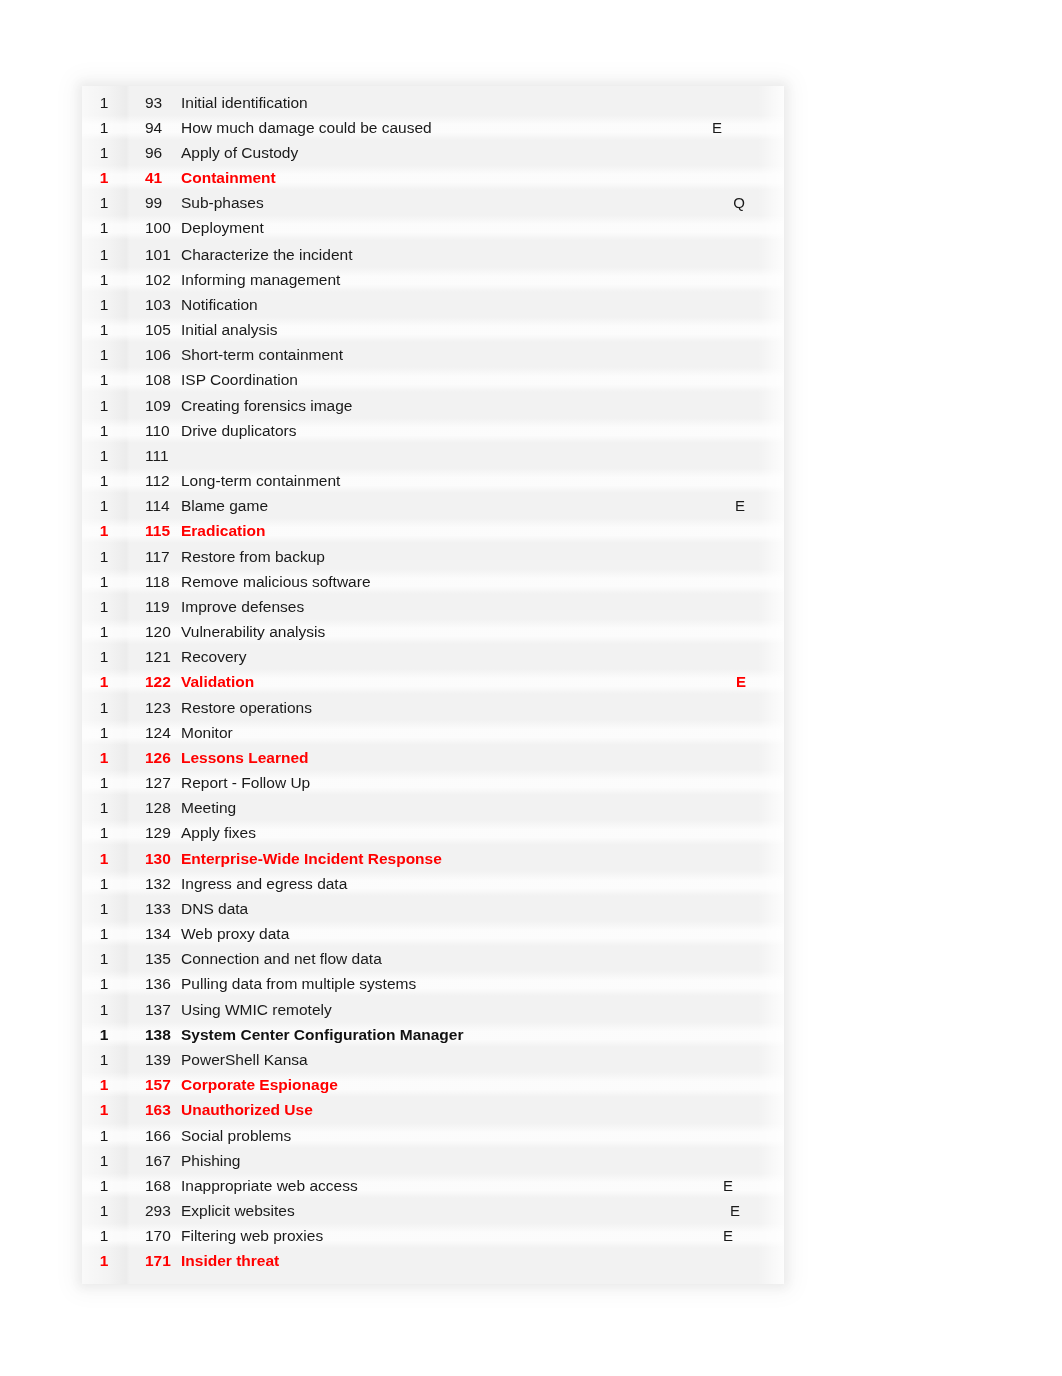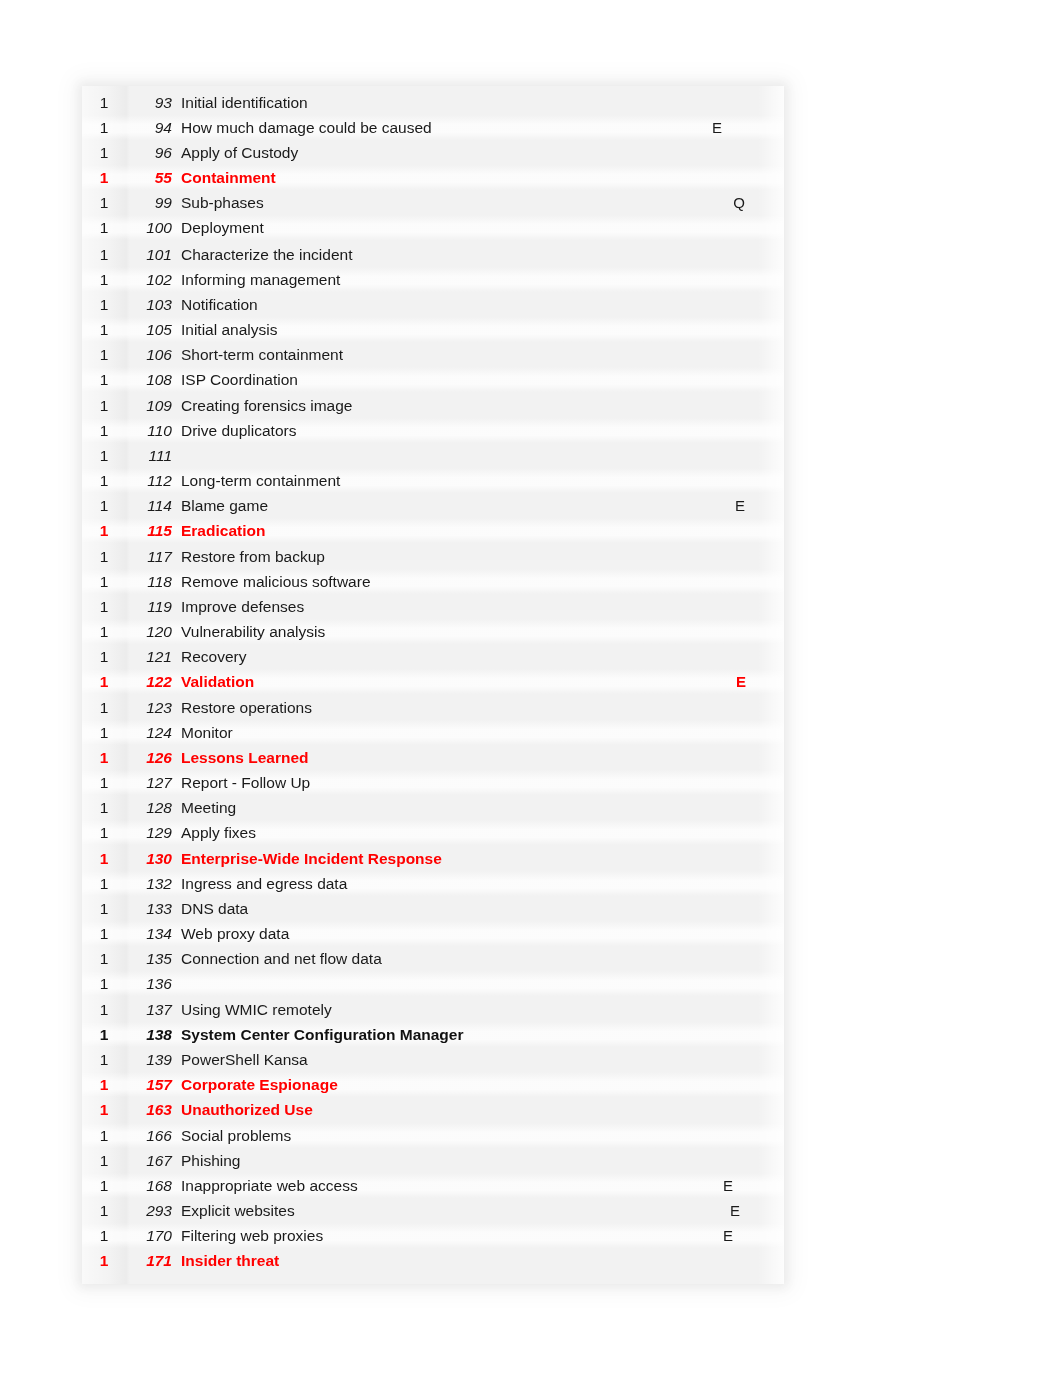--- a/index.html
+++ b/index.html
@@ -83,24 +83,23 @@
     color: #1a1a1a;
     font-family: "Liberation Sans", sans-serif;
   }
 
   .c-flag {
     left: 0;
     width: 44px;
     text-align: center;
   }
   .c-id {
-    left: 52px;
+    left: 63px;
     width: 38px;
-    text-align: right;
-    font-style: italic;
+    text-align: left;
   }
   .c-label {
     left: 99px;
     text-align: left;
   }
   .c-mark {
     width: 16px;
     text-align: center;
     font-size: 15px;
   }
@@ -130,21 +129,21 @@
         <span class="cell c-label">How much damage could be caused</span>
         <span class="cell c-mark" style="left: 627px;">E</span>
       </div>
       <div class="row" style="top: 54px;">
         <span class="cell c-flag">1</span>
         <span class="cell c-id">96</span>
         <span class="cell c-label">Apply of Custody</span>
       </div>
       <div class="row band" style="top: 79px;">
         <span class="cell c-flag red">1</span>
-        <span class="cell c-id red">55</span>
+        <span class="cell c-id red">41</span>
         <span class="cell c-label red">Containment</span>
       </div>
       <div class="row" style="top: 104px;">
         <span class="cell c-flag">1</span>
         <span class="cell c-id">99</span>
         <span class="cell c-label">Sub-phases</span>
         <span class="cell c-mark" style="left: 649px;">Q</span>
       </div>
       <div class="row band" style="top: 129px;">
         <span class="cell c-flag">1</span>
@@ -293,20 +292,21 @@
         <span class="cell c-label">Web proxy data</span>
       </div>
       <div class="row" style="top: 860px;">
         <span class="cell c-flag">1</span>
         <span class="cell c-id">135</span>
         <span class="cell c-label">Connection and net flow data</span>
       </div>
       <div class="row band" style="top: 885px;">
         <span class="cell c-flag">1</span>
         <span class="cell c-id">136</span>
+        <span class="cell c-label">Pulling data from multiple systems</span>
       </div>
       <div class="row" style="top: 911px;">
         <span class="cell c-flag">1</span>
         <span class="cell c-id">137</span>
         <span class="cell c-label">Using WMIC remotely</span>
       </div>
       <div class="row band" style="top: 936px;">
         <span class="cell c-flag boldblack">1</span>
         <span class="cell c-id boldblack">138</span>
         <span class="cell c-label boldblack">System Center Configuration Manager</span>

